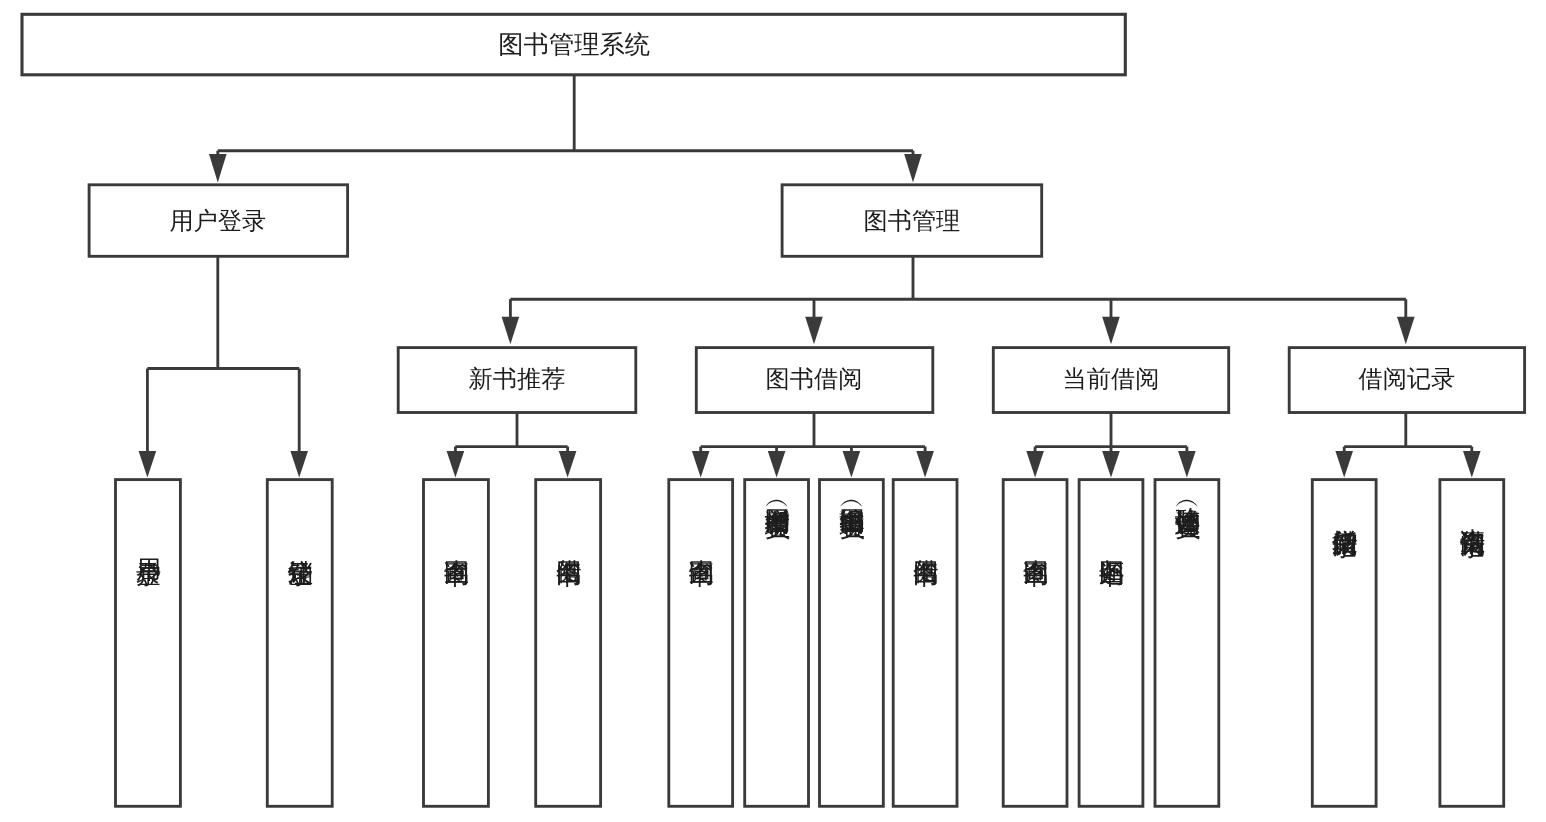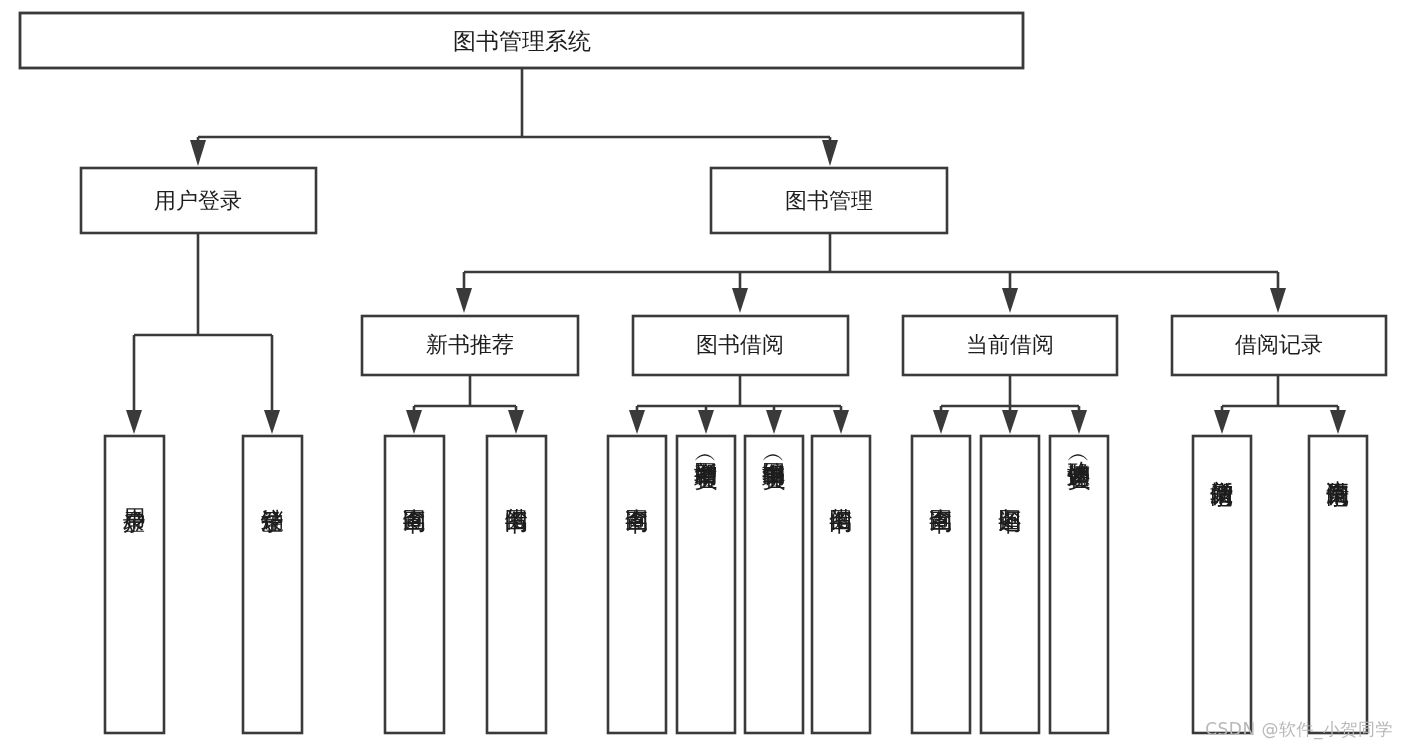--- a/index.html
+++ b/index.html
@@ -268,15 +268,14 @@
     <span class="leaf-label">确认归还（管理员）</span>
   </div>
 
   <div class="leaf-label-wrap" style="left:1193px; top:462px; width:58px; height:268px;">
     <span class="leaf-label">新增借阅记录</span>
   </div>
   <div class="leaf-label-wrap" style="left:1309px; top:462px; width:58px; height:268px;">
     <span class="leaf-label">查询借阅记录</span>
   </div>
 
-  <div class="watermark">CSDN @软件_小贺同学</div>
 
 </div>
 
 </body></html>

